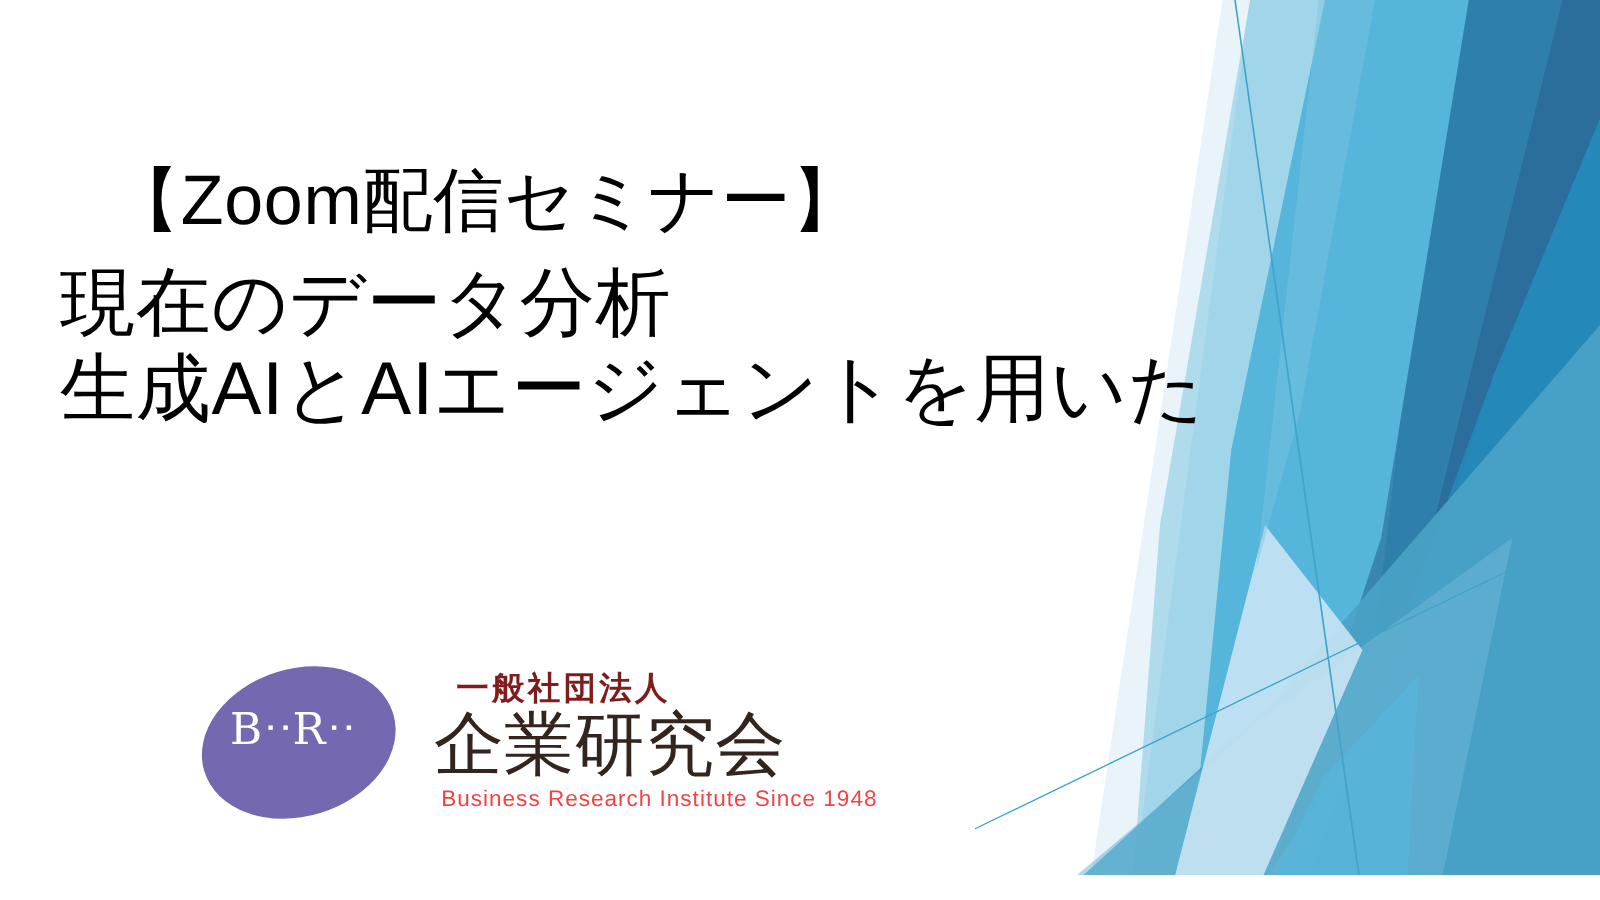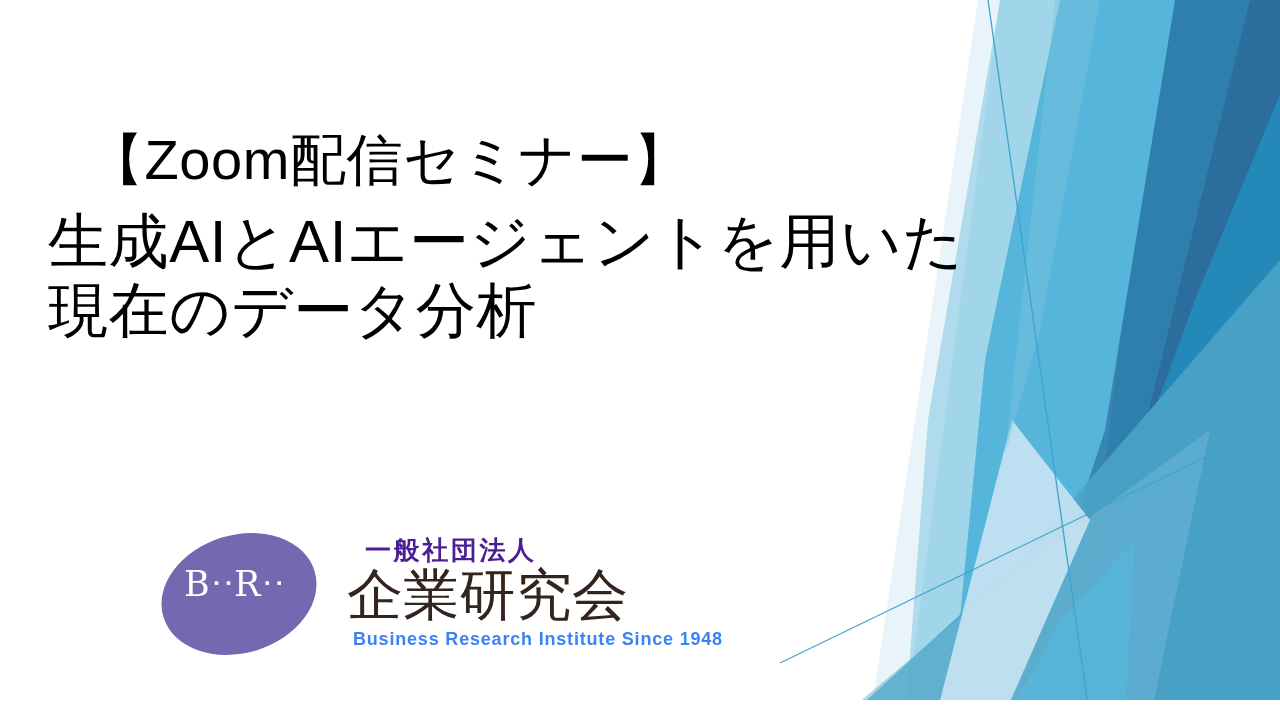--- a/index.html
+++ b/index.html
@@ -106,38 +106,38 @@
   }
   #logo-text {
     margin-left: 14px;
     display: flex;
     flex-direction: column;
     justify-content: center;
   }
   #logo-kana {
     font-size: 26px;
     font-weight: 700;
-    color: #4c1d95;
+    color: #7f1d1d;
     letter-spacing: 0.10em;
     line-height: 1.1;
     margin-bottom: 2px;
     padding-left: 18px;
   }
   #logo-name {
     font-size: 56px;
     font-weight: 400;
     color: #33241d;
     letter-spacing: 0.005em;
     line-height: 1.04;
     white-space: nowrap;
   }
   #logo-tagline {
     font-size: 18px;
-    font-weight: 700;
-    color: #3b82f6;
+    font-weight: 400;
+    color: #ef4444;
     letter-spacing: 0.045em;
     line-height: 1.1;
     margin-top: 5px;
     padding-left: 6px;
     white-space: nowrap;
   }
 </style>
 </head>
 <body>
 
@@ -171,22 +171,22 @@
       <polygon points="1055,0 1100,0 1040,330 1005,455" fill="#7ec4e0" opacity="0.45"></polygon>
 
       <line x1="988" y1="0" x2="1090" y2="720" stroke="#3fa3cc" stroke-width="1.3"></line>
 
       <line x1="780" y1="663" x2="1210" y2="455" stroke="#3fa3cc" stroke-width="1.1"></line>
     </svg>
   </div>
 
   <div id="title-block">
     <div class="title-line" id="title-line-1">【Zoom配信セミナー】</div>
+    <div class="title-line" id="title-line-3">現在のデータ分析</div>
     <div class="title-line" id="title-line-2">生成AIとAIエージェントを用いた</div>
-    <div class="title-line" id="title-line-3">現在のデータ分析</div>
   </div>
 
   <div id="logo">
 
     <div id="logo-mark">
       <div id="logo-ellipse"></div>
       <div id="logo-mark-text"><span>B</span><span class="sep">･･</span><span>R</span><span class="sep">･･</span><span class="bar">I</span></div>
     </div>
 
     <div id="logo-text">

